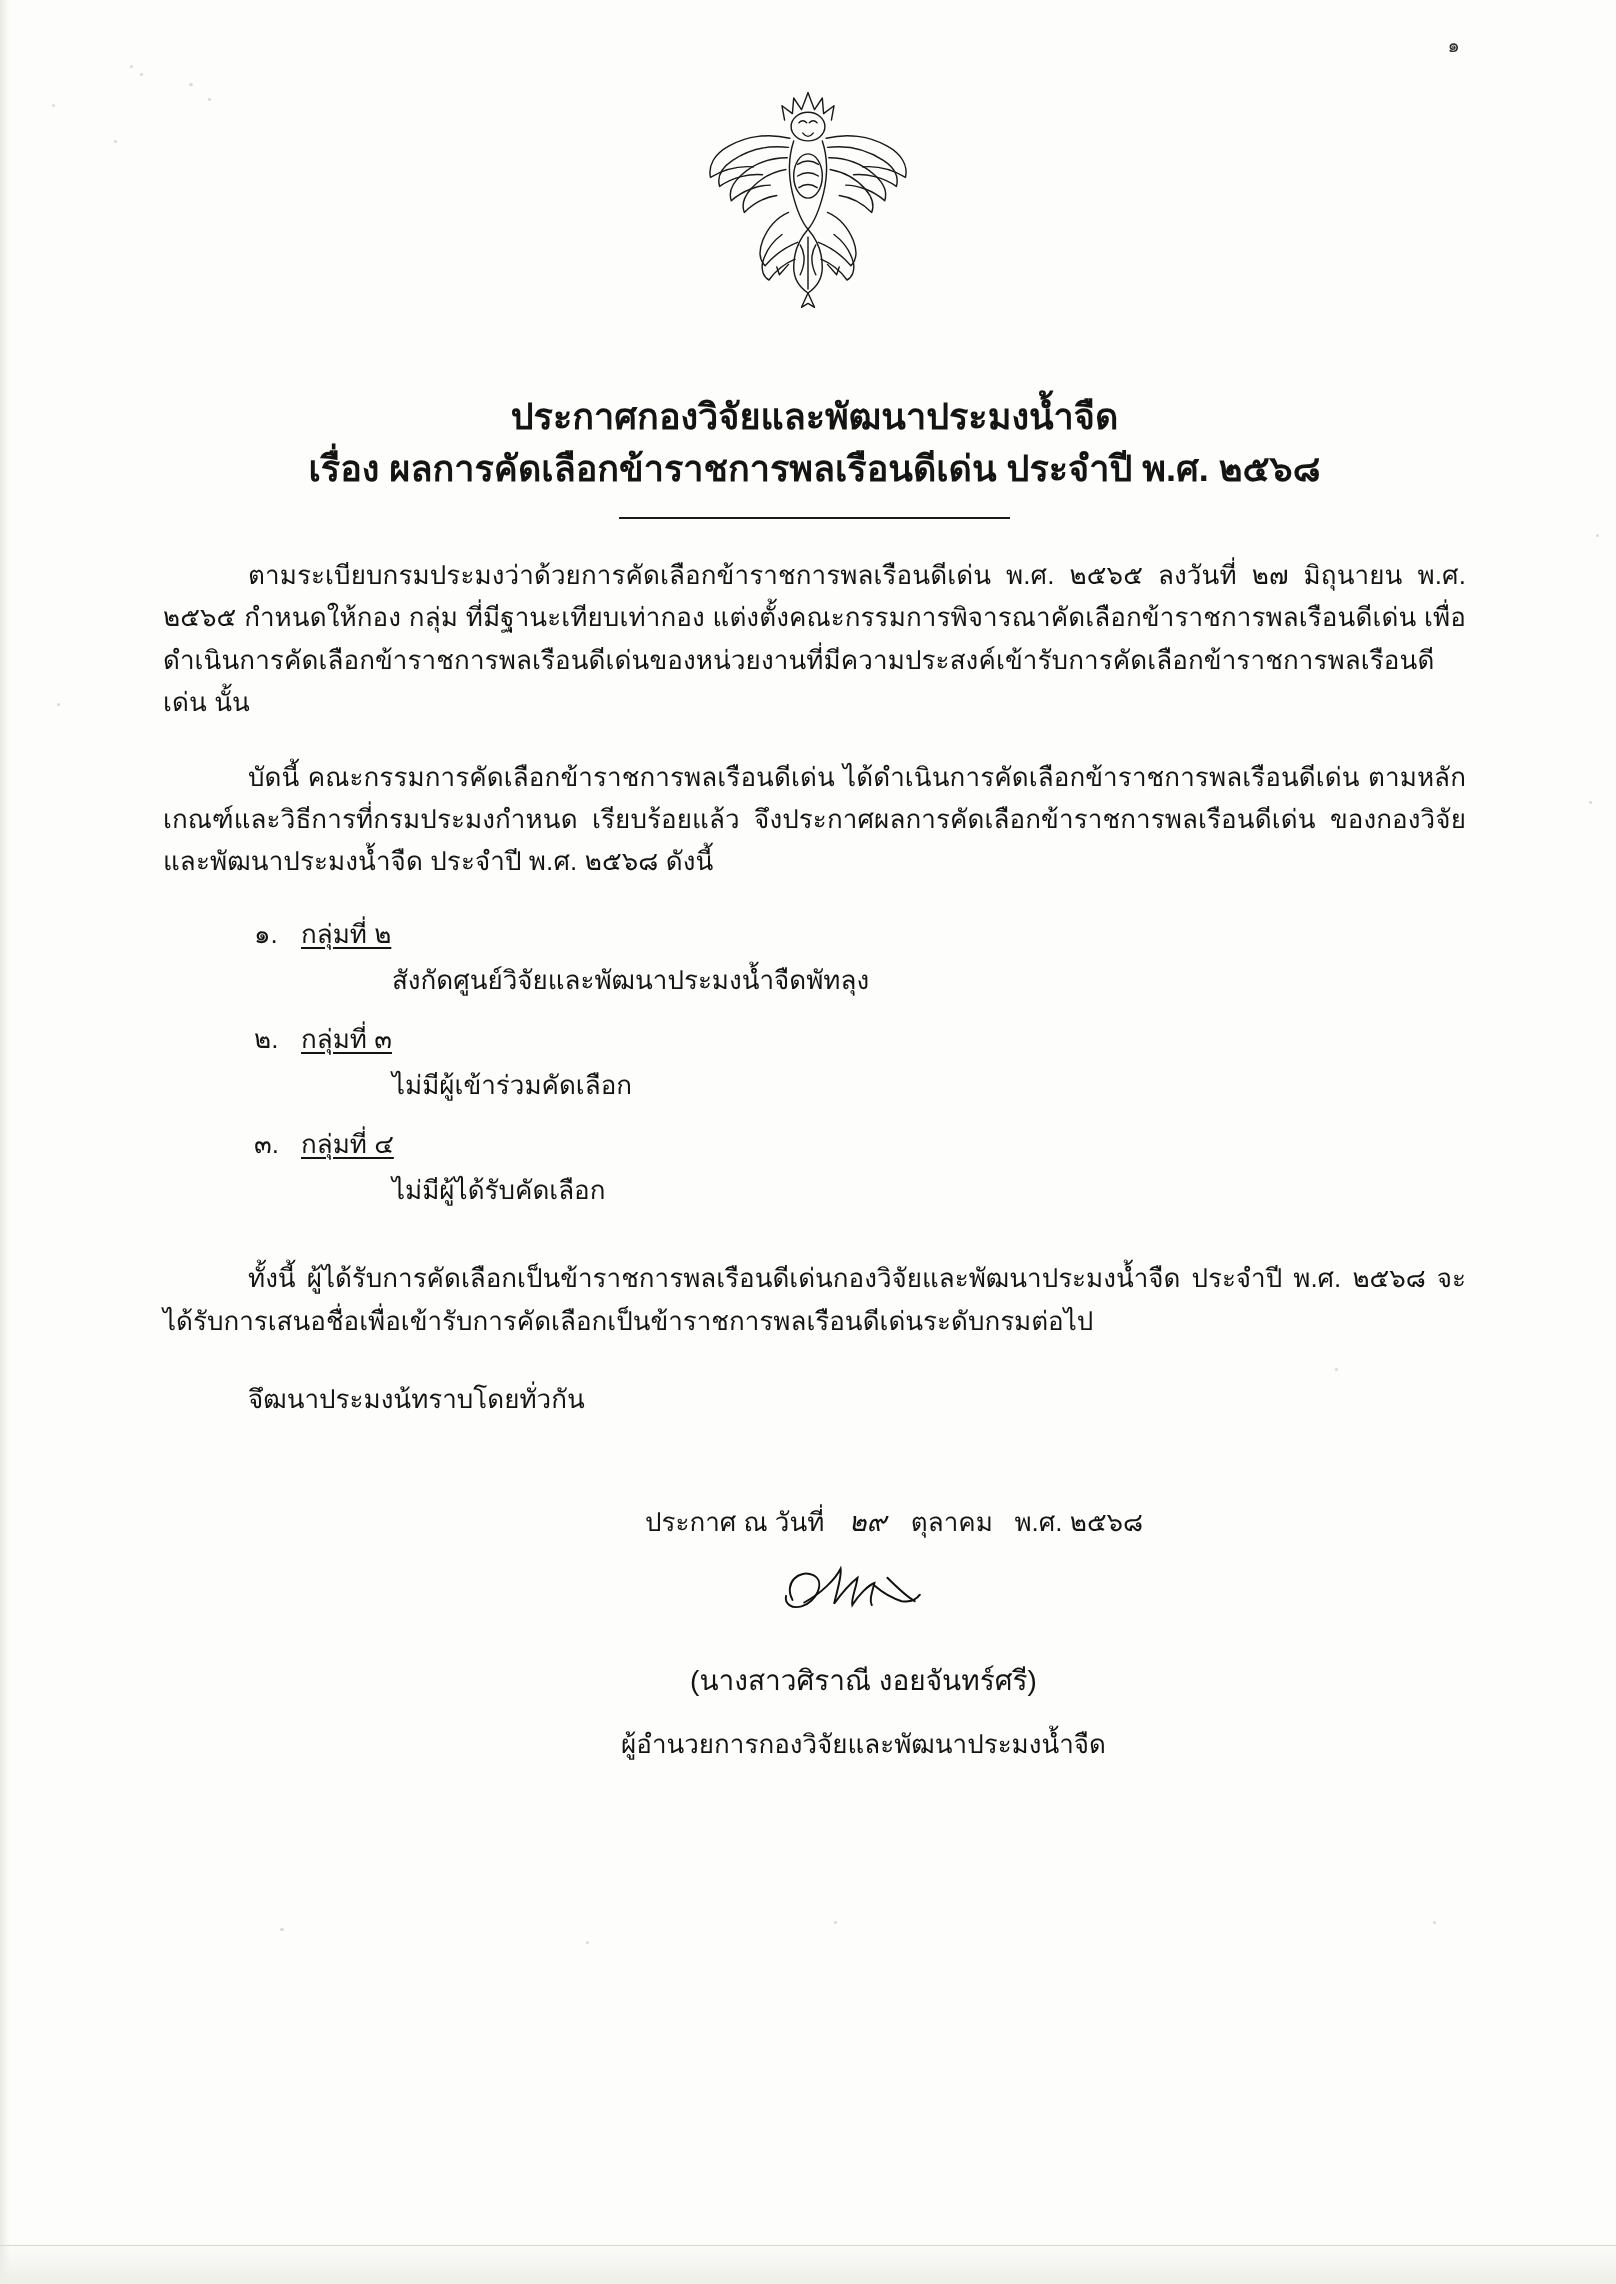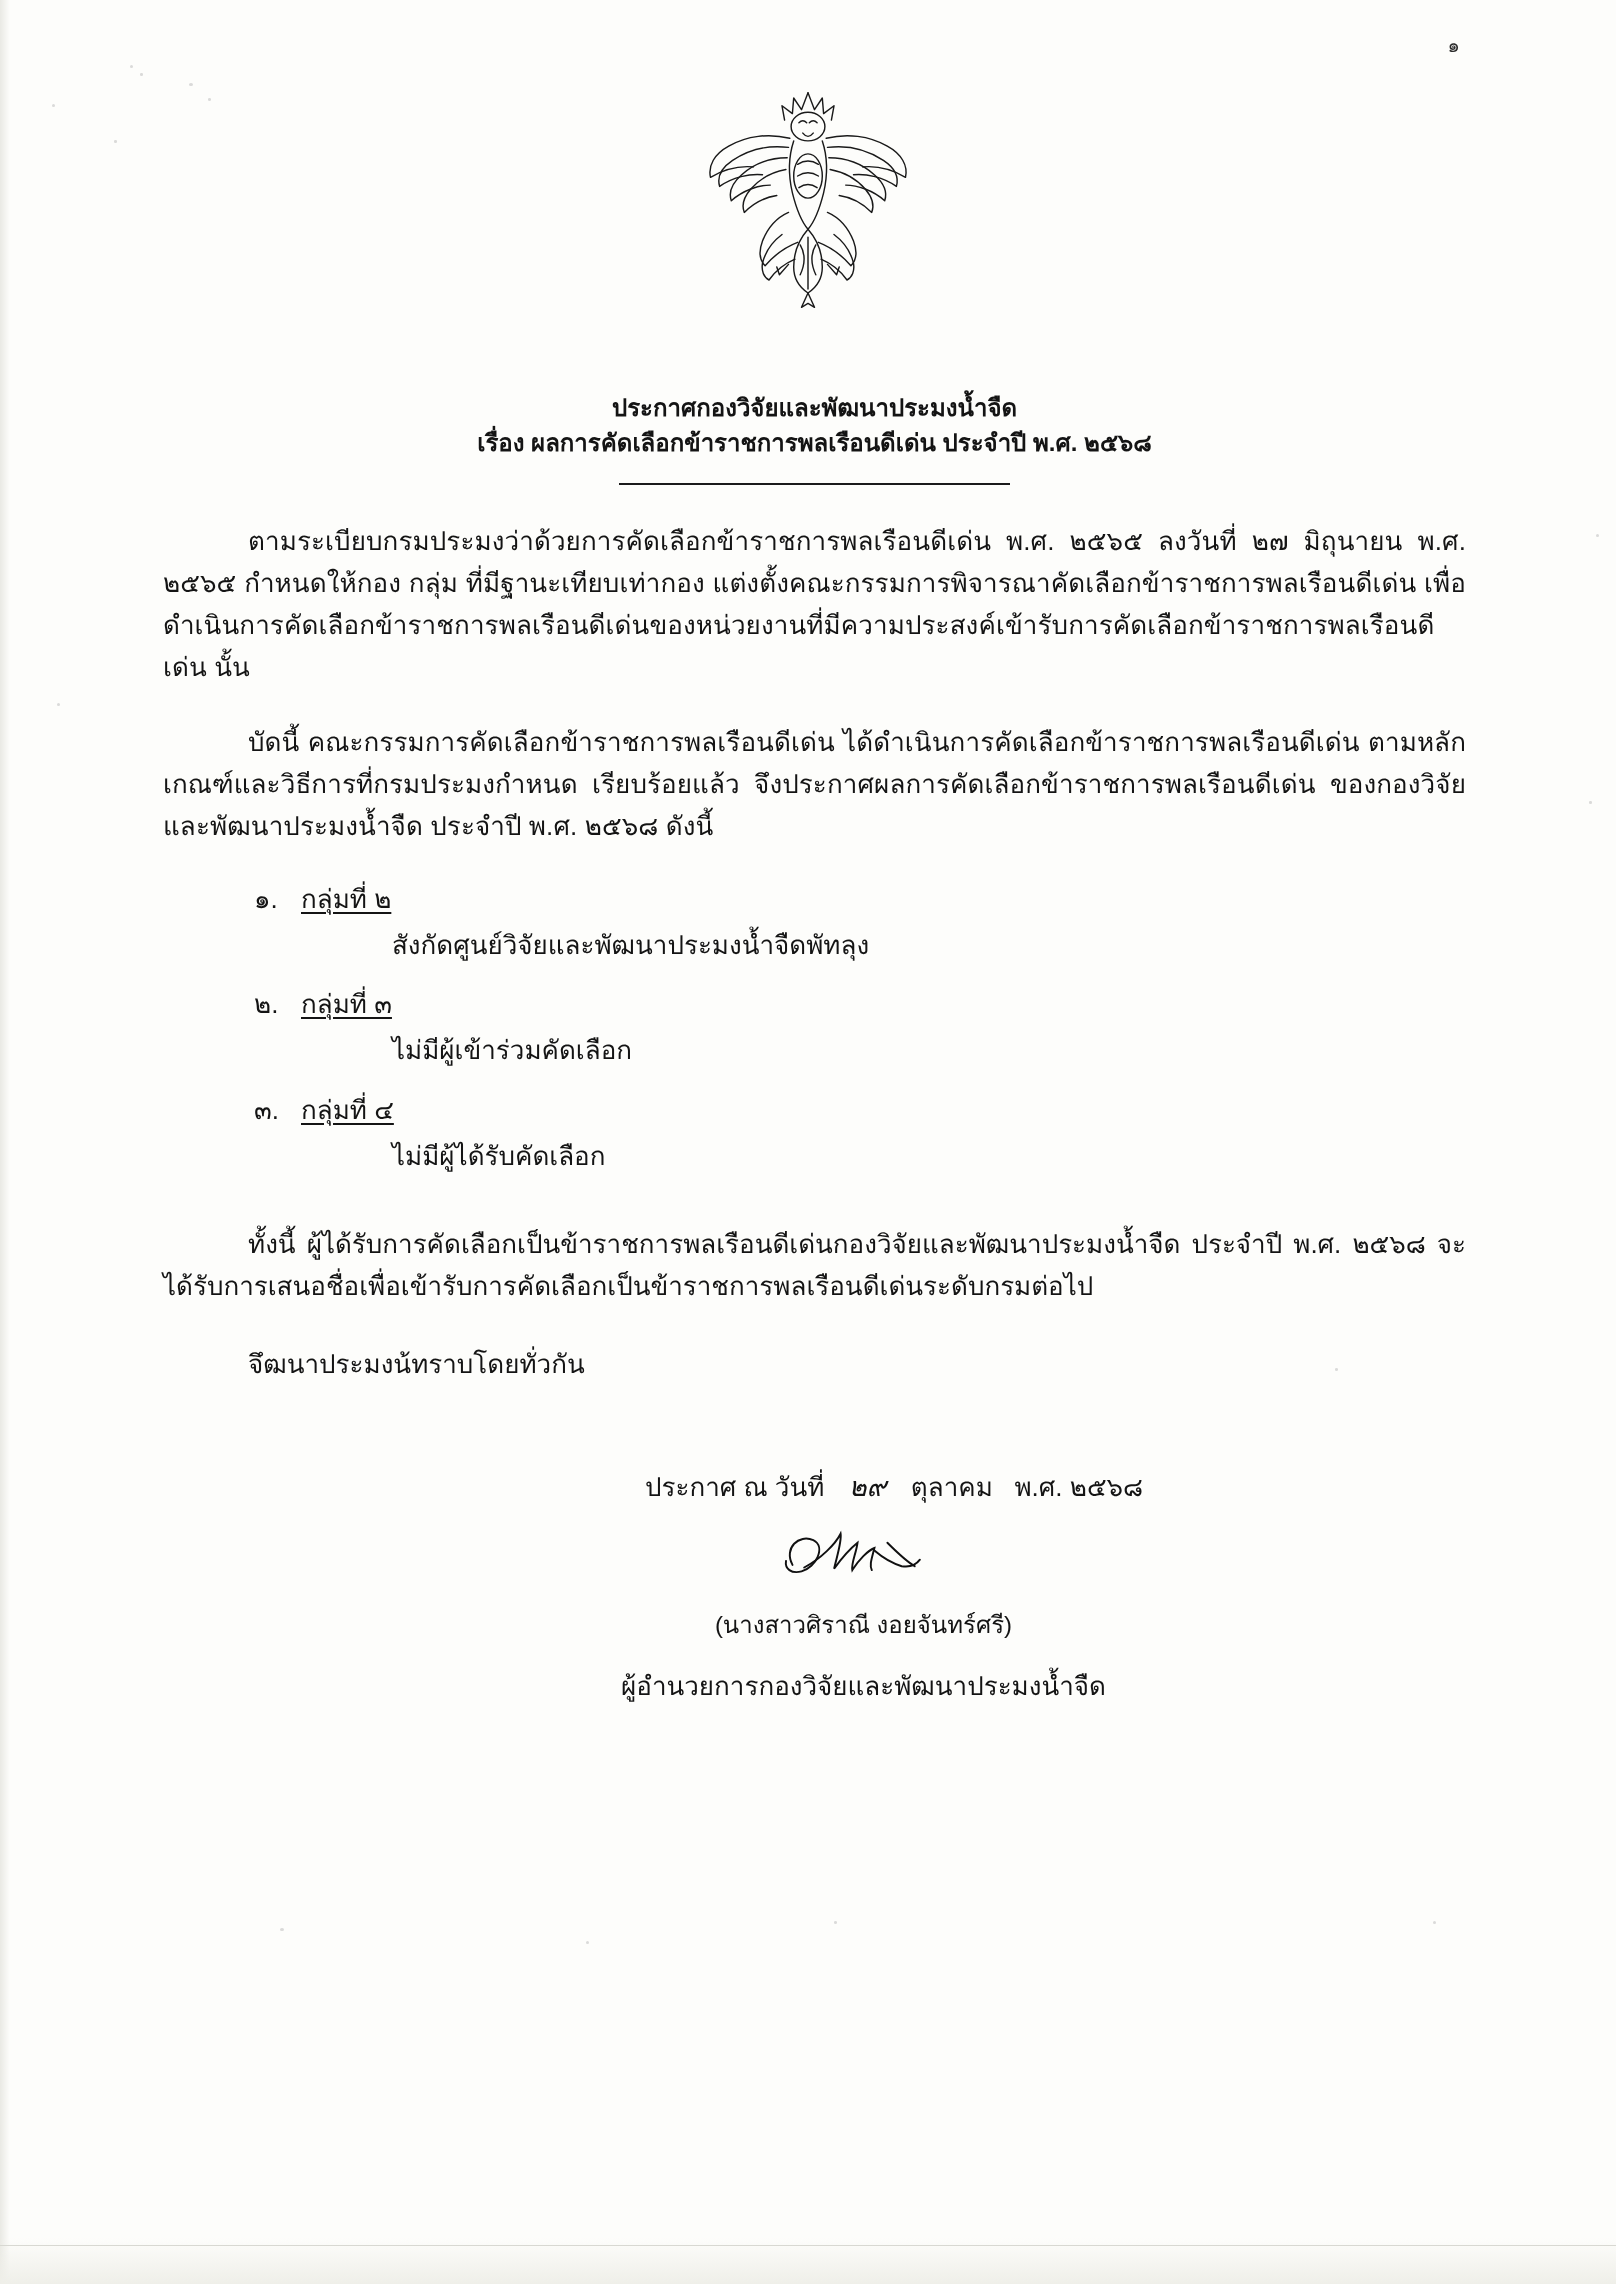--- a/index.html
+++ b/index.html
@@ -65,21 +65,21 @@
     left: 0; right: 0;
     top: 391px;
     padding: 0 150px 0 163px;
     color: #141414;
     font-size: 26px;
     line-height: 1.62;
   }
   .title-block {
     text-align: center;
     font-weight: bold;
-    font-size: 24px;
+    font-size: 36px;
     line-height: 1.45;
   }
   .title-rule {
     width: 391px;
     height: 2px;
     background: #1b1b1b;
     margin: 22px auto 0 auto;
   }
   .para {
     margin-top: 35px;
@@ -141,21 +141,21 @@
   .sign-area {
     margin-top: 19.5px;
     text-align: center;
     padding-left: 98px;
   }
   .signature {
     height: 78px;
     position: relative;
   }
   .signature svg { position: absolute; left: 50%; transform: translateX(-50%); top: -6.5px; }
-  .signer-name { margin-top: 0; font-size: 24px; }
+  .signer-name { margin-top: 17px; font-size: 28px; }
   .signer-title { margin-top: 20px; font-size: 26px; }
 </style>
 </head>
 <body>
 
 <div class="page">
 
   <div class="scan-edge-left"></div>
   <div class="scan-edge-bottom"></div>
   <div class="scan-edge-bottom-line"></div>

